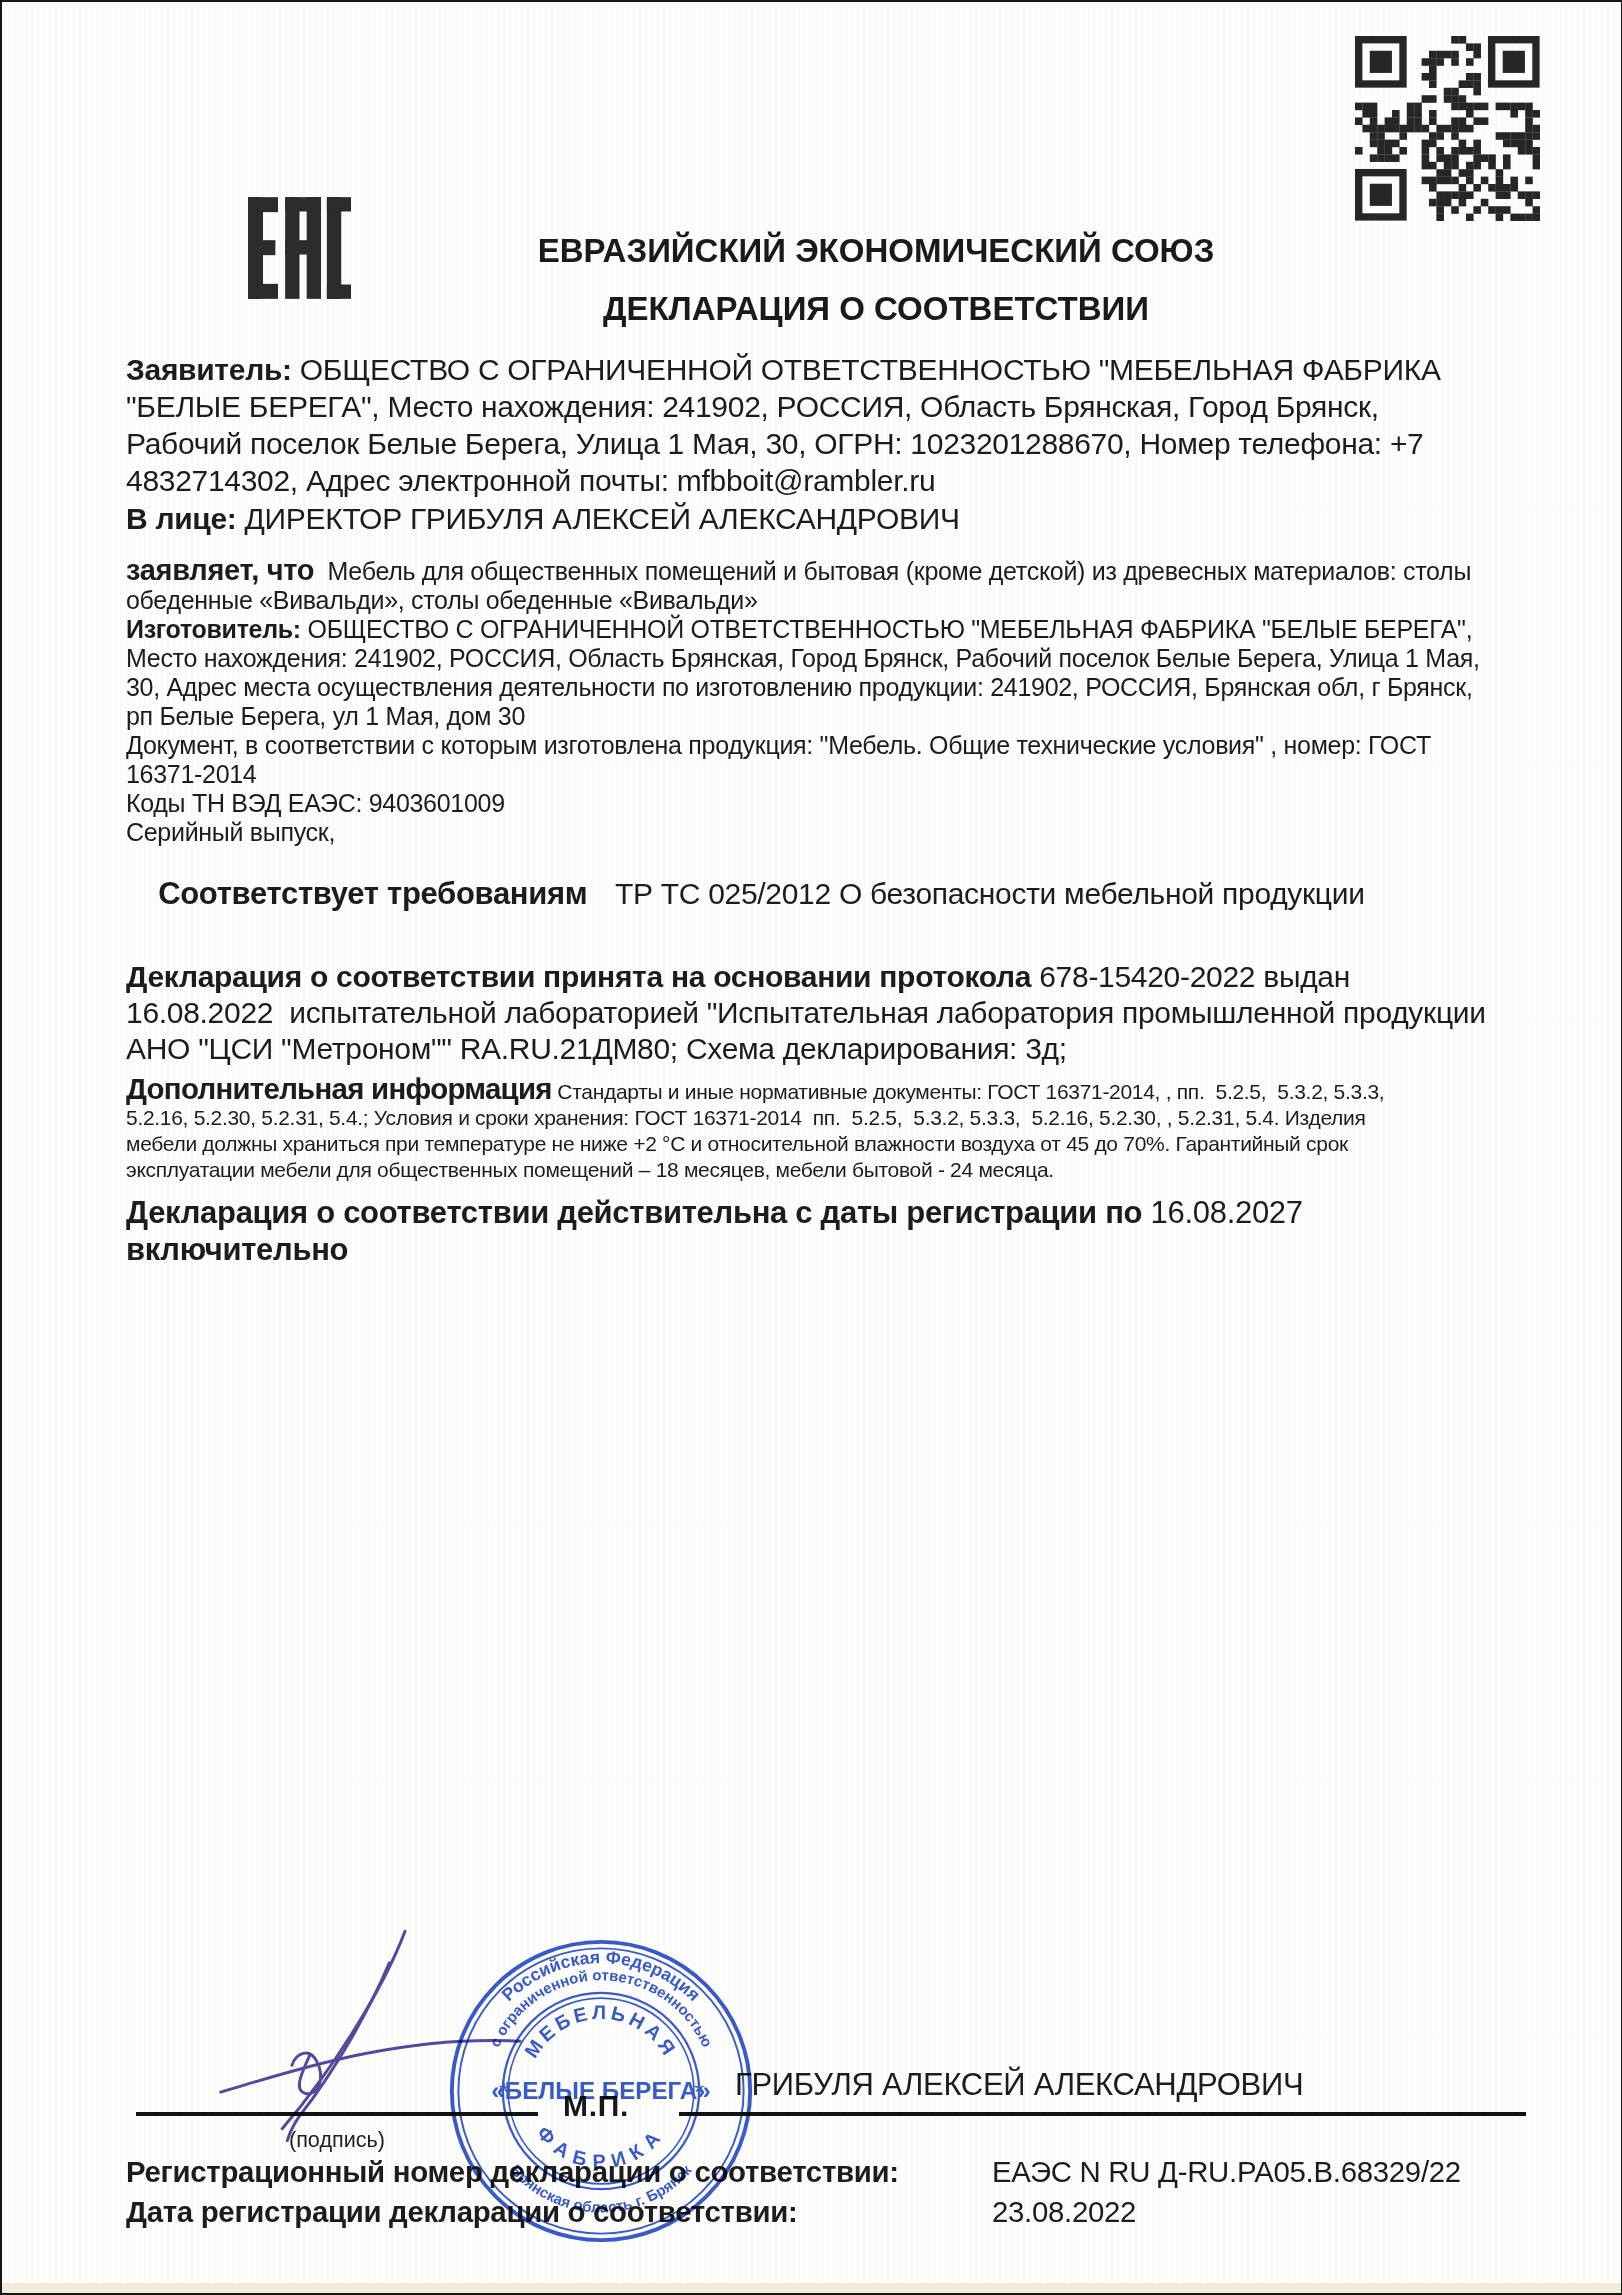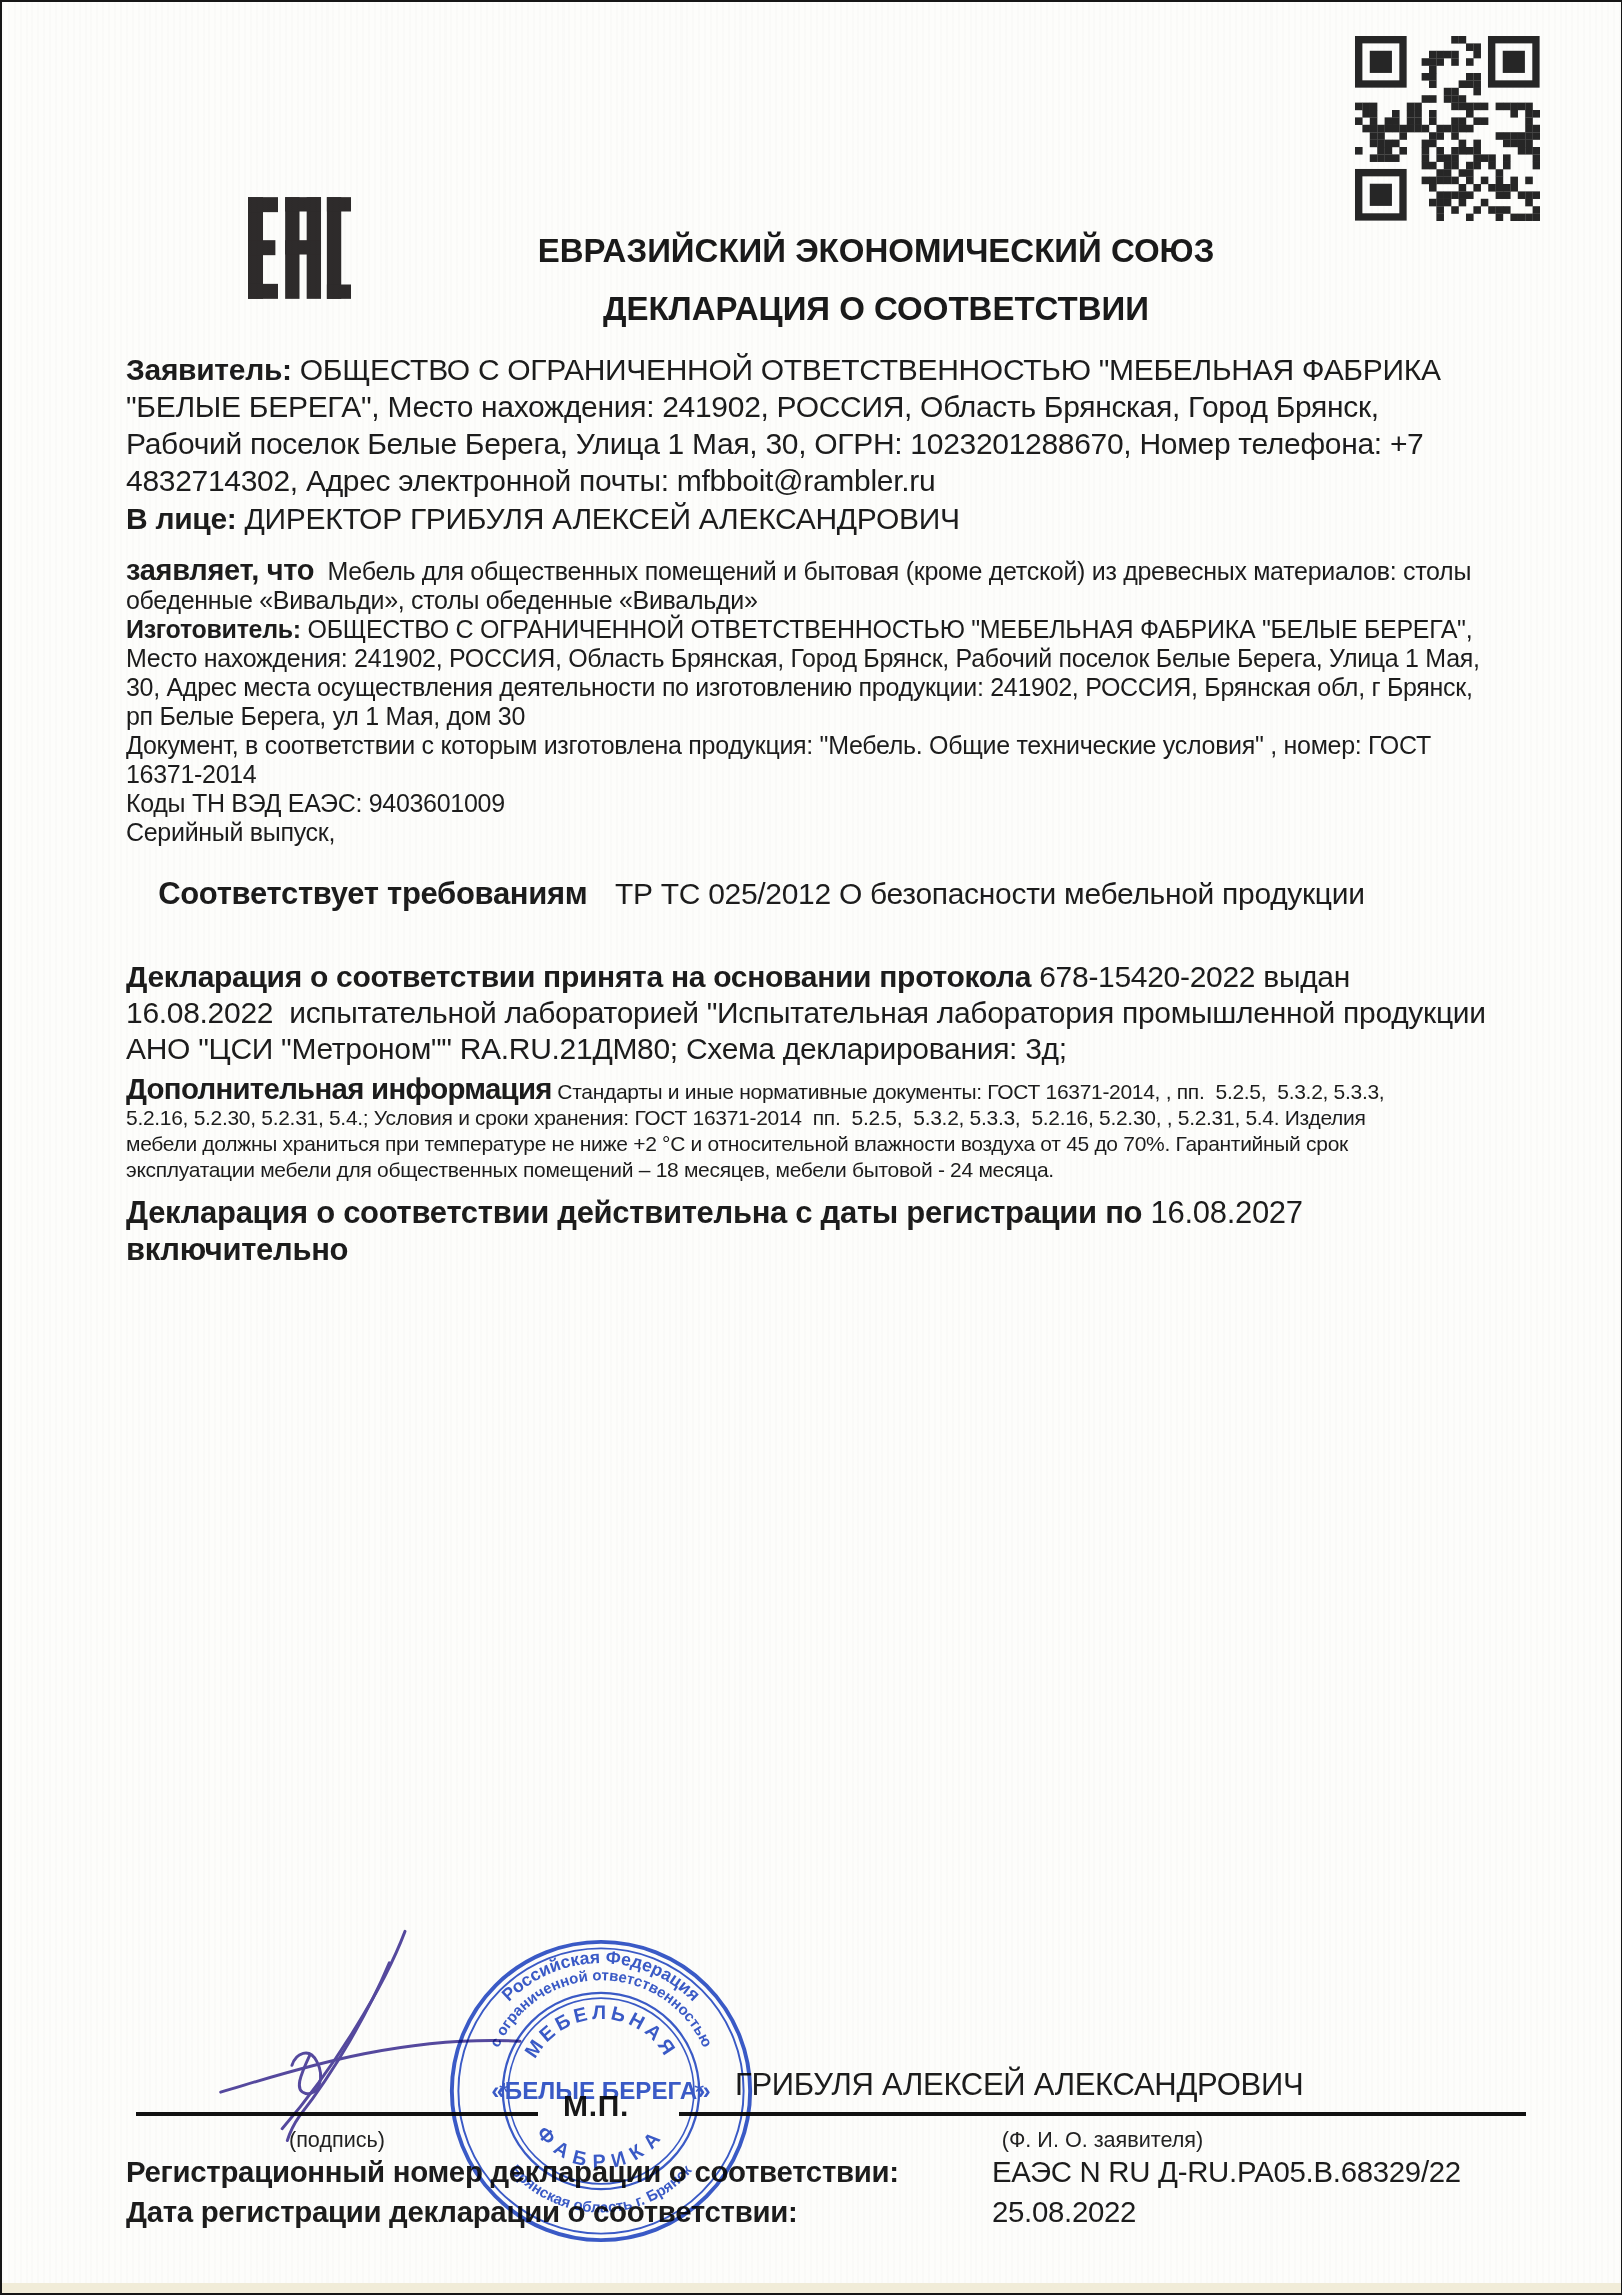--- a/index.html
+++ b/index.html
@@ -372,22 +372,21 @@
       <text x="390" y="256" font-size="40" text-anchor="middle">*</text>
     </g>
   </svg>
 
   <div class="abs mp">М.П.</div>
   <div class="abs holder-name">ГРИБУЛЯ АЛЕКСЕЙ АЛЕКСАНДРОВИЧ</div>
 
   <div class="abs rule rule1"></div>
   <div class="abs rule rule2"></div>
   <div class="abs cap cap1">(подпись)</div>
-  <div class="abs cap cap2">(Ф. И. О. заявителя)</div>
 
   <div class="abs reg-label regnum-label ln">Регистрационный номер декларации о соответствии:</div>
   <div class="abs reg-val regnum-val ln">ЕАЭС N RU Д-RU.РА05.В.68329/22</div>
   <div class="abs reg-label regdate-label ln">Дата регистрации декларации о соответствии:</div>
-  <div class="abs reg-val regdate-val ln">25.08.2022</div>
+  <div class="abs reg-val regdate-val ln">23.08.2022</div>
 
   <div class="abs bottom-strip"></div>
 </div>
 
 
 </body></html>

